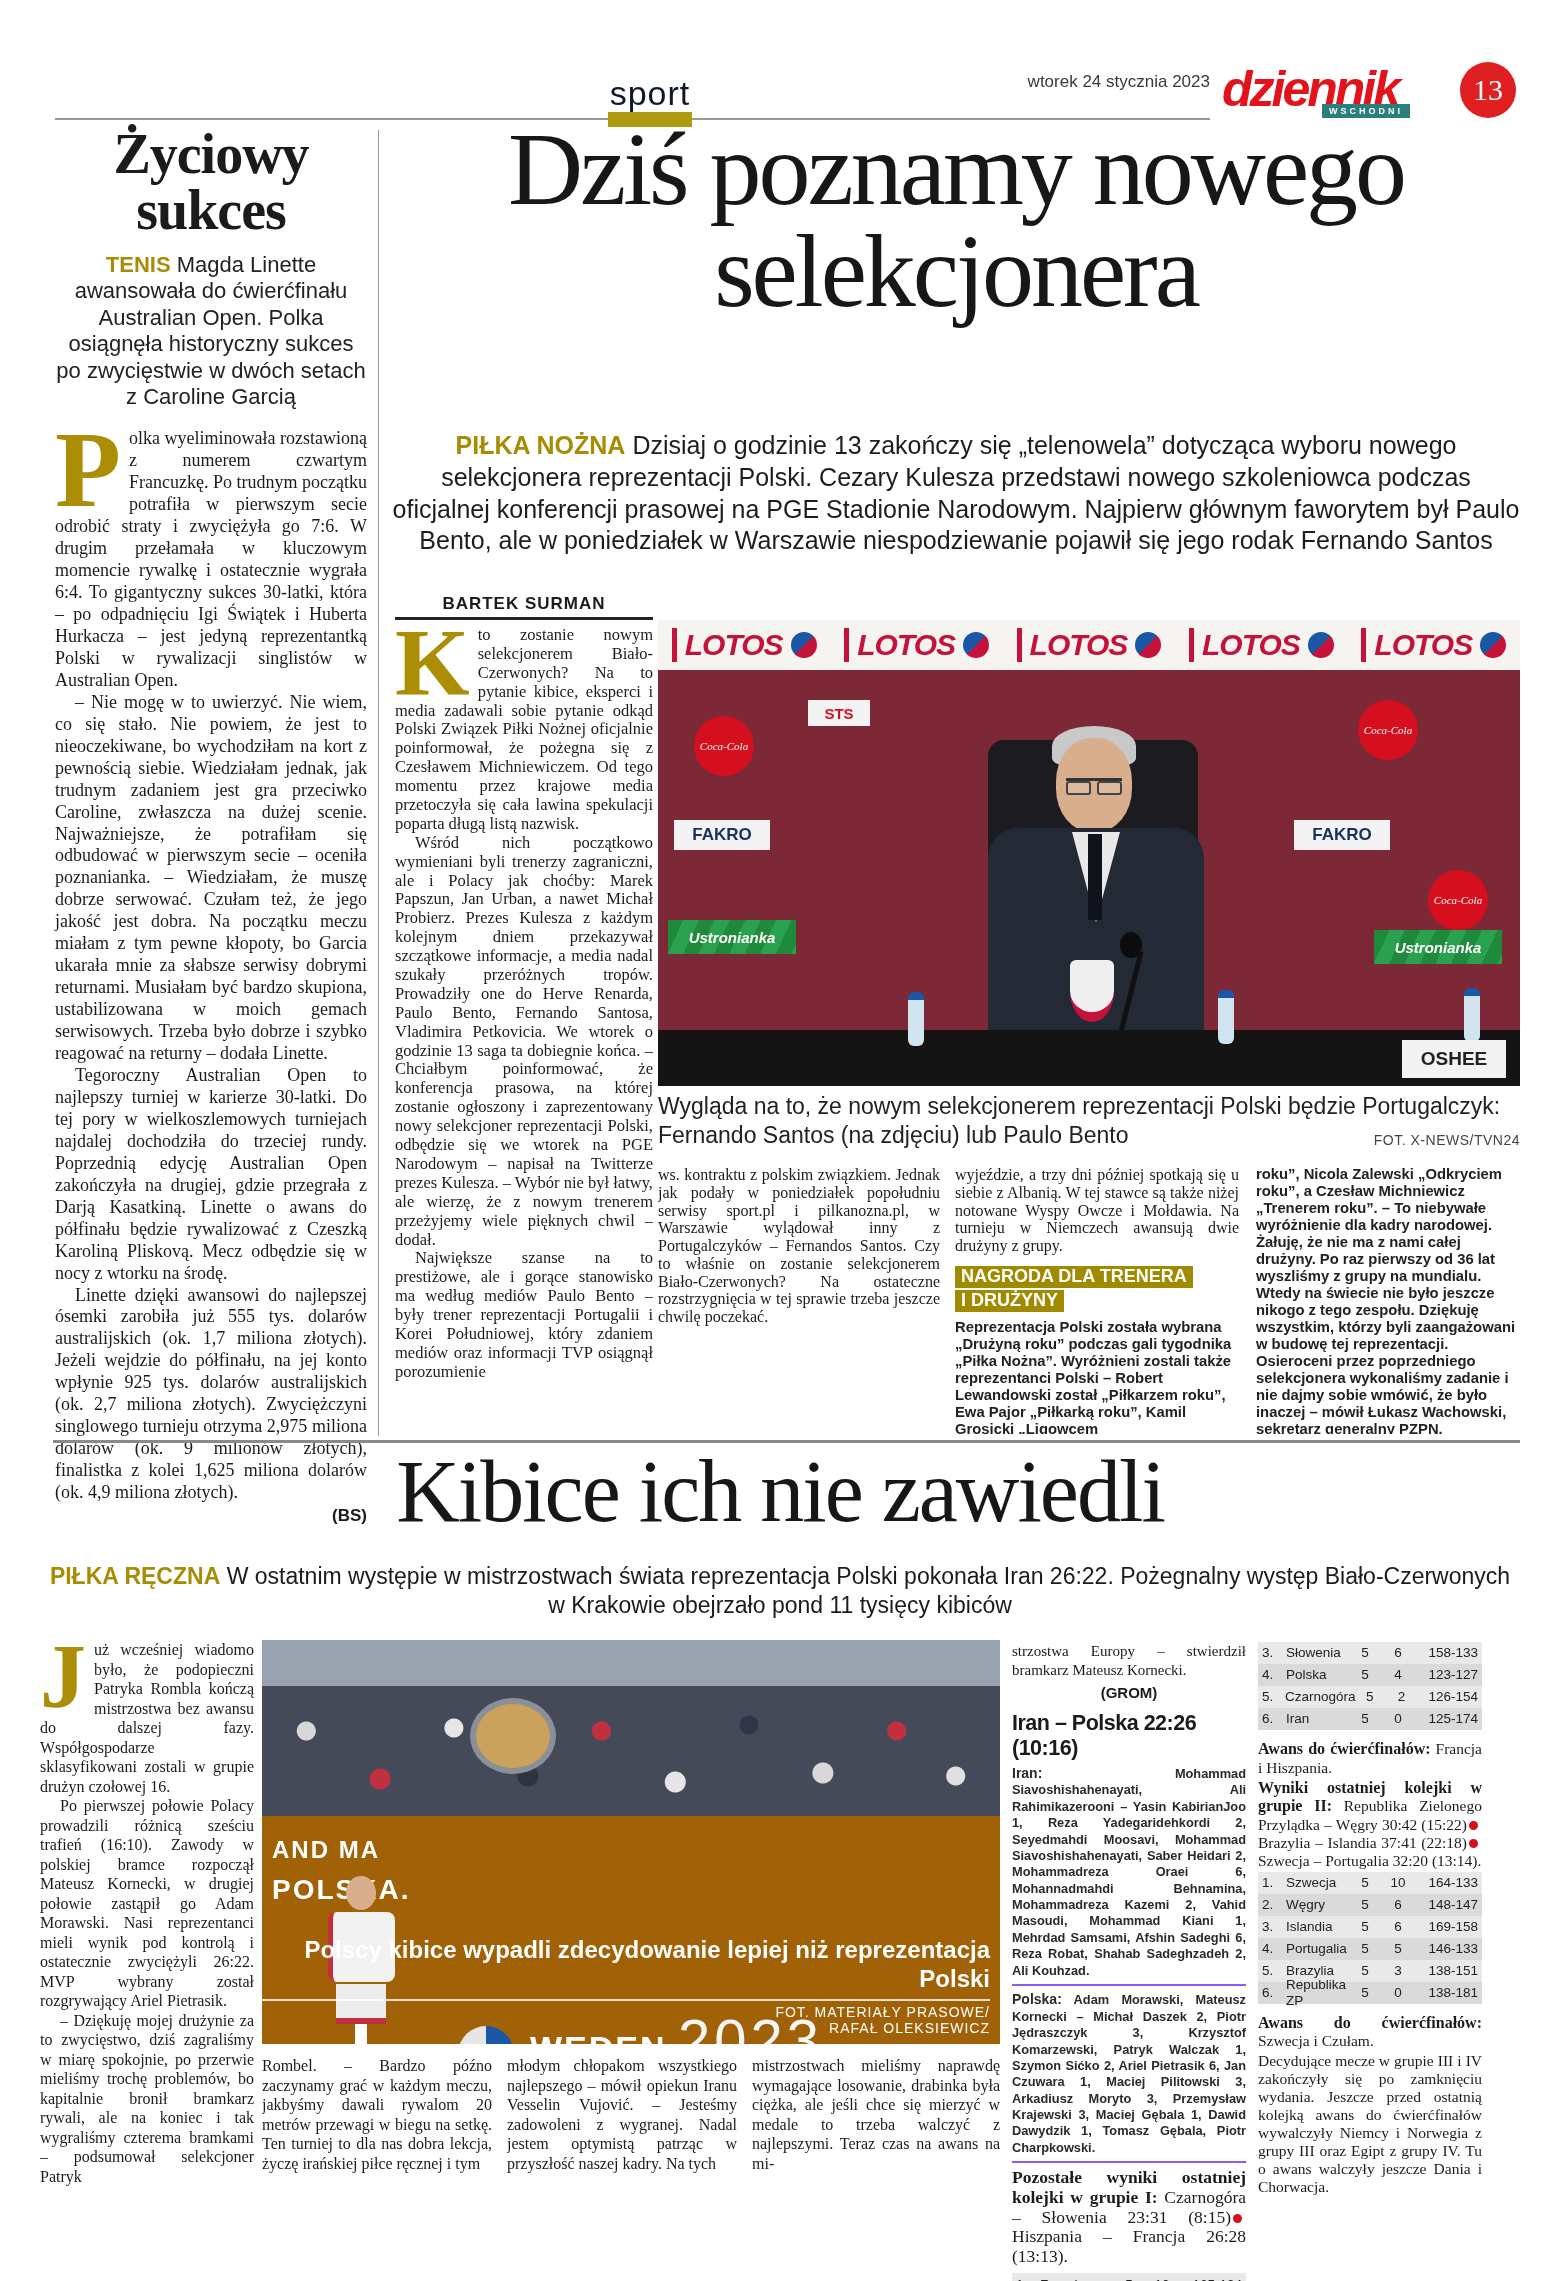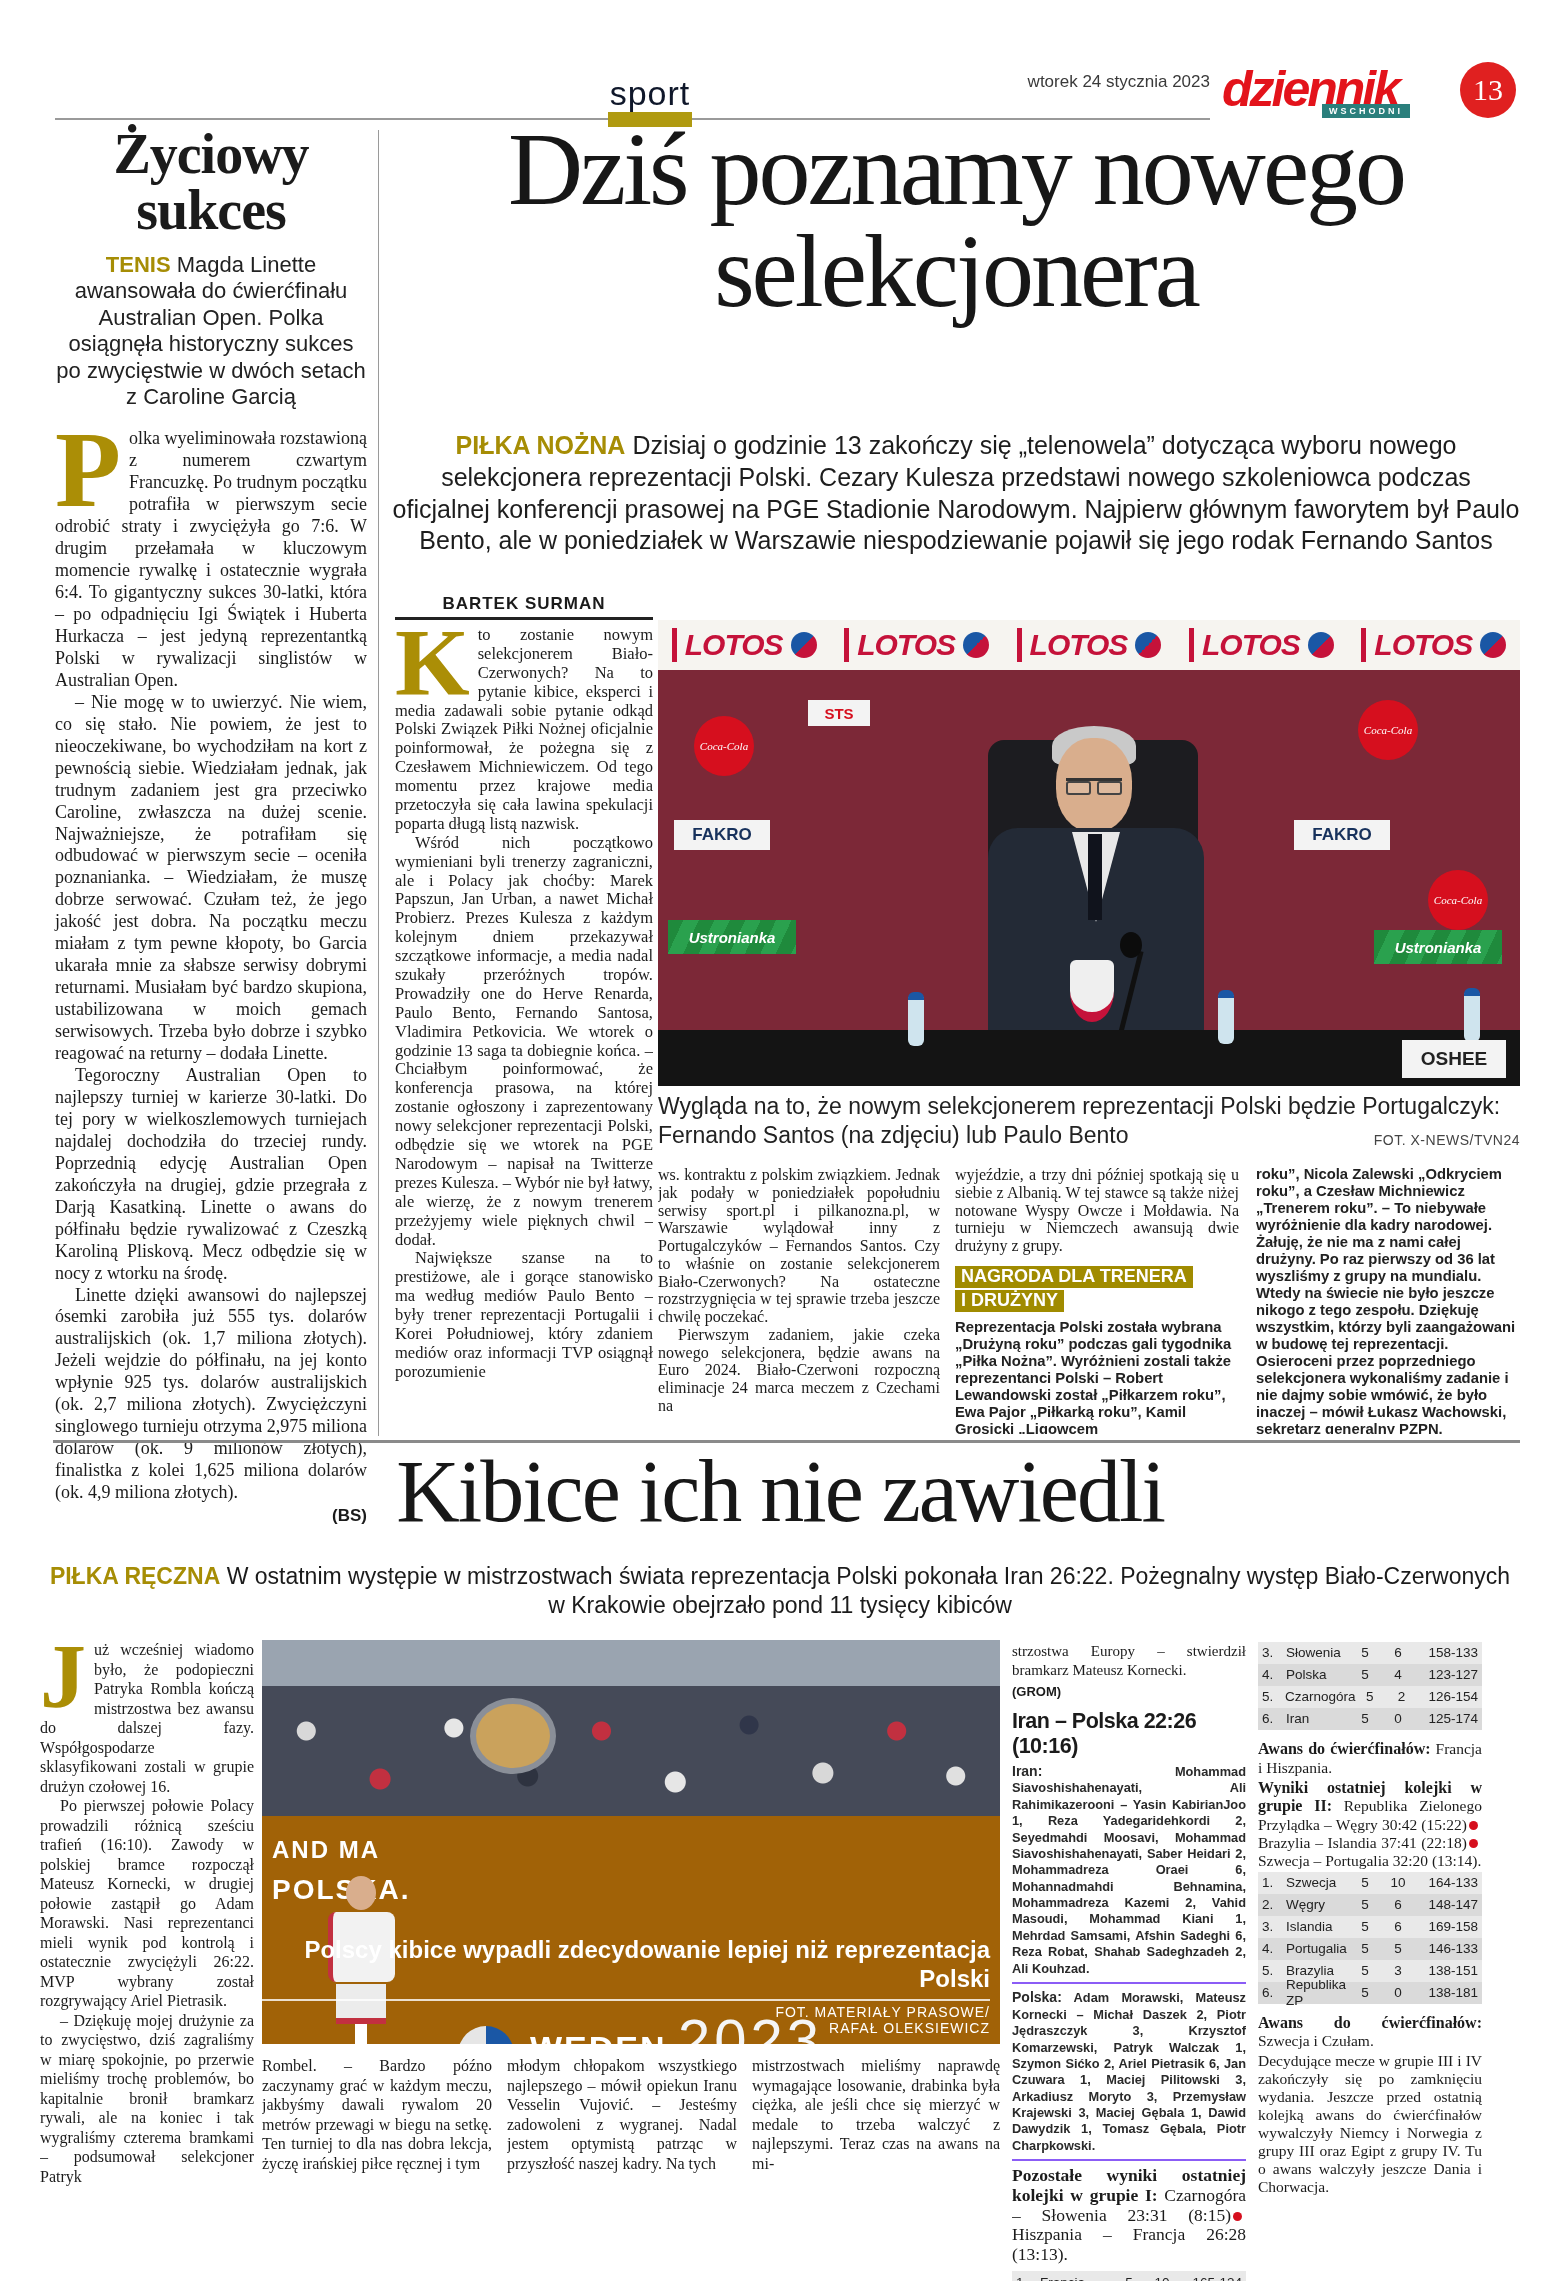--- a/index.html
+++ b/index.html
@@ -123,21 +123,21 @@
   .hp-b1{position:absolute;left:268px;top:190px;color:#fff;font-family:"Liberation Sans",sans-serif;font-weight:bold;
          font-size:34px;letter-spacing:2px;}
   .hp-b1 .yr{font-size:58px;letter-spacing:4px;font-weight:normal;color:#f5f5f5;}
   .hp-cap{position:absolute;right:10px;bottom:8px;text-align:right;color:#fff;font-family:"Liberation Sans",sans-serif;}
   .hp-cap .cap{font-size:24px;line-height:1.18;font-weight:bold;}
   .hp-cap .rule{height:2px;background:#fff;opacity:.8;margin:6px 0 3px 0;}
   .hp-cap .cred{font-size:14px;letter-spacing:1px;}
   
   .hb-stats{left:1012px;top:1642px;width:234px;height:639px;overflow:hidden;}
   .stats-cont{font-size:15px;line-height:1.25;text-align:justify;}
-  .grom{text-align:left;font-family:"Liberation Sans",sans-serif;font-weight:bold;font-size:13px;margin:4px 0 10px 0;}
+  .grom{text-align:center;font-family:"Liberation Sans",sans-serif;font-weight:bold;font-size:15px;margin:4px 0 10px 0;}
   .match-title{font-family:"Liberation Sans",sans-serif;font-weight:bold;font-size:21.5px;margin-bottom:4px;letter-spacing:-.5px;}
   .roster{font-family:"Liberation Sans",sans-serif;font-weight:bold;font-size:12.8px;line-height:1.28;color:#2a2a2a;
           border-bottom:2px solid #8b5cf6;padding-bottom:5px;margin-bottom:5px;text-align:justify;}
   .roster .rl{font-size:14px;}
   .other{font-size:17.5px;line-height:1.13;text-align:justify;margin-top:4px;}
   .other b{font-weight:bold;}
   .rdot{display:inline-block;width:9px;height:9px;border-radius:50%;background:#d60f1e;margin:0 4px 1px 2px;vertical-align:middle;}
   
   .table{margin-top:6px;font-family:"Liberation Sans",sans-serif;font-size:13.5px;color:#222;}
   .trow{display:flex;align-items:center;height:22px;padding:0 4px;background:#e9e9e9;}
@@ -264,21 +264,20 @@
   </div>
 
   <div class="abs mcaption">
     <span>Wygląda na to, że nowym selekcjonerem reprezentacji Polski będzie Portugalczyk: Fernando Santos (na zdjęciu) lub Paulo Bento</span>
     <span class="mcredit">FOT. X-NEWS/TVN24</span>
   </div>
 
   <div class="abs col2 jtext cont">
     <div class="colbody">
         <p>ws. kontraktu z polskim związkiem. Jednak jak podały w poniedziałek popołudniu serwisy sport.pl i pilkanozna.pl, w Warszawie wylądował inny z Portugalczyków – Fernandos Santos. Czy to właśnie on zostanie selekcjonerem Biało-Czerwonych? Na ostateczne rozstrzygnięcia w tej sprawie trzeba jeszcze chwilę poczekać.</p>
-        <p>Pierwszym zadaniem, jakie czeka nowego selekcjonera, będzie awans na Euro 2024. Biało-Czerwoni rozpoczną eliminacje 24 marca meczem z Czechami na</p>
       </div>
   </div>
 
   <div class="abs col3 jtext">
     <div>wyjeździe, a trzy dni później spotkają się u siebie z Albanią. W tej stawce są także niżej notowane Wyspy Owcze i Mołdawia. Na turnieju w Niemczech awansują dwie drużyny z grupy.</div>
     <div class="award-wrap">
       <span class="award-label">NAGRODA DLA TRENERA</span><br>
       <span class="award-label">I DRUŻYNY</span>
     </div>
     <div class="boldsans">Reprezentacja Polski została wybrana „Drużyną roku” podczas gali tygodnika „Piłka Nożna”. Wyróżnieni zostali także reprezentanci Polski – Robert Lewandowski został „Piłkarzem roku”, Ewa Pajor „Piłkarką roku”, Kamil Grosicki „Ligowcem</div>

